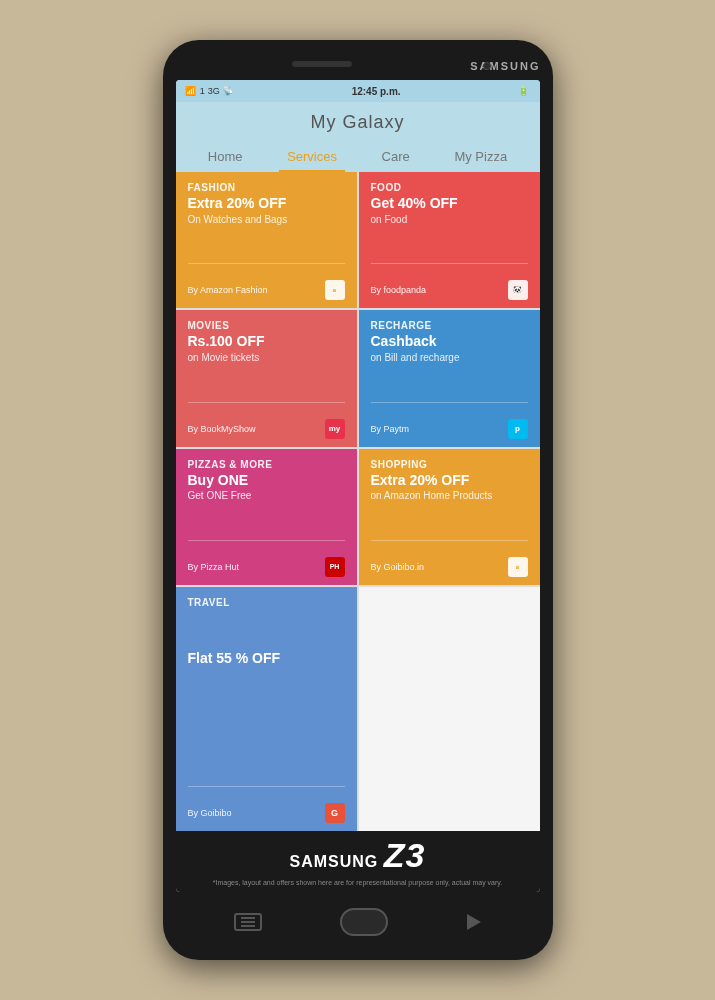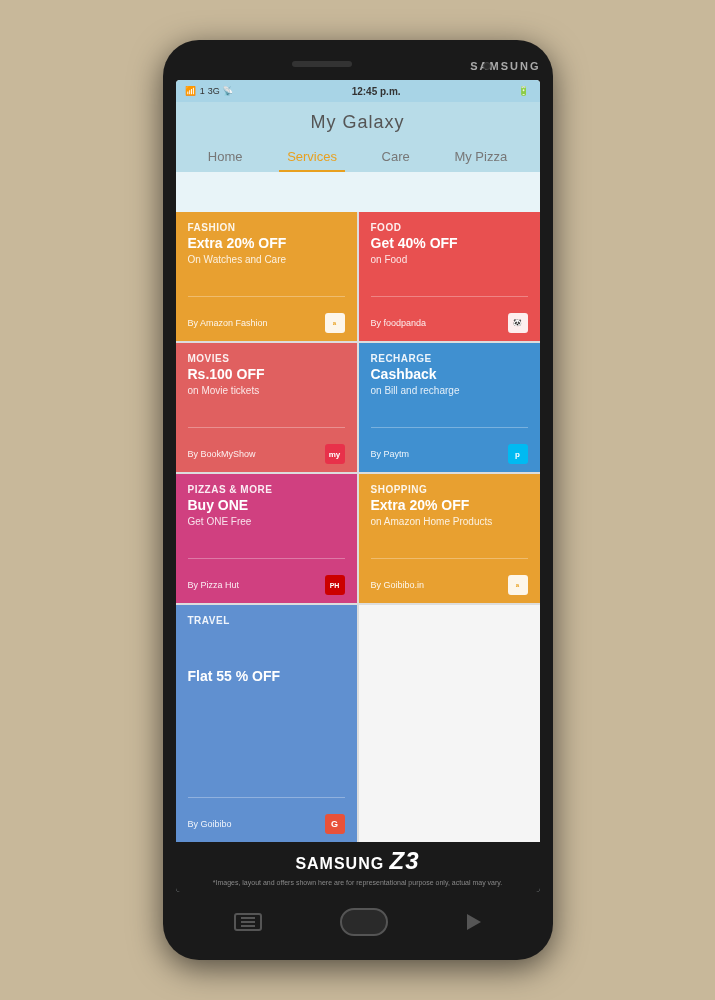--- a/index.html
+++ b/index.html
@@ -131,21 +131,20 @@
     }
 
     .services-grid {
       flex: 1;
       display: grid;
       grid-template-columns: 1fr 1fr;
       grid-template-rows: auto auto auto auto;
       gap: 2px;
       background: #ddd;
       overflow: hidden;
-      margin-top: 40px;
     }
 
     .service-card {
       background: #fff;
       padding: 10px 12px 8px;
       display: flex;
       flex-direction: column;
       min-height: 105px;
       position: relative;
     }
@@ -259,21 +258,21 @@
     }
 
     .samsung-z3-text {
       color: #fff;
       font-size: 16px;
       font-weight: bold;
       letter-spacing: 1px;
     }
 
     .samsung-z3-text span {
-      font-size: 24px;
+      font-size: 34px;
       font-style: italic;
     }
 
     .disclaimer-text {
       font-size: 7px;
       color: #888;
       text-align: center;
       padding: 2px 4px;
       background: #1a1a1a;
     }
@@ -315,21 +314,21 @@
         <div class="nav-tab">Care</div>
         <div class="nav-tab">My Pizza</div>
       </div>
     </div>
 
     <div class="services-grid">
 
       <div class="service-card fashion">
         <div class="card-category">FASHION</div>
         <div class="card-offer">Extra 20% OFF</div>
-        <div class="card-sub">On Watches and Care</div>
+        <div class="card-sub">On Watches and Bags</div>
         <div class="card-footer">
           <span class="card-by">By Amazon Fashion</span>
           <div class="card-logo">
             <span class="amazon-logo">a</span>
           </div>
         </div>
       </div>
 
       <div class="service-card food">
         <div class="card-category">FOOD</div>

